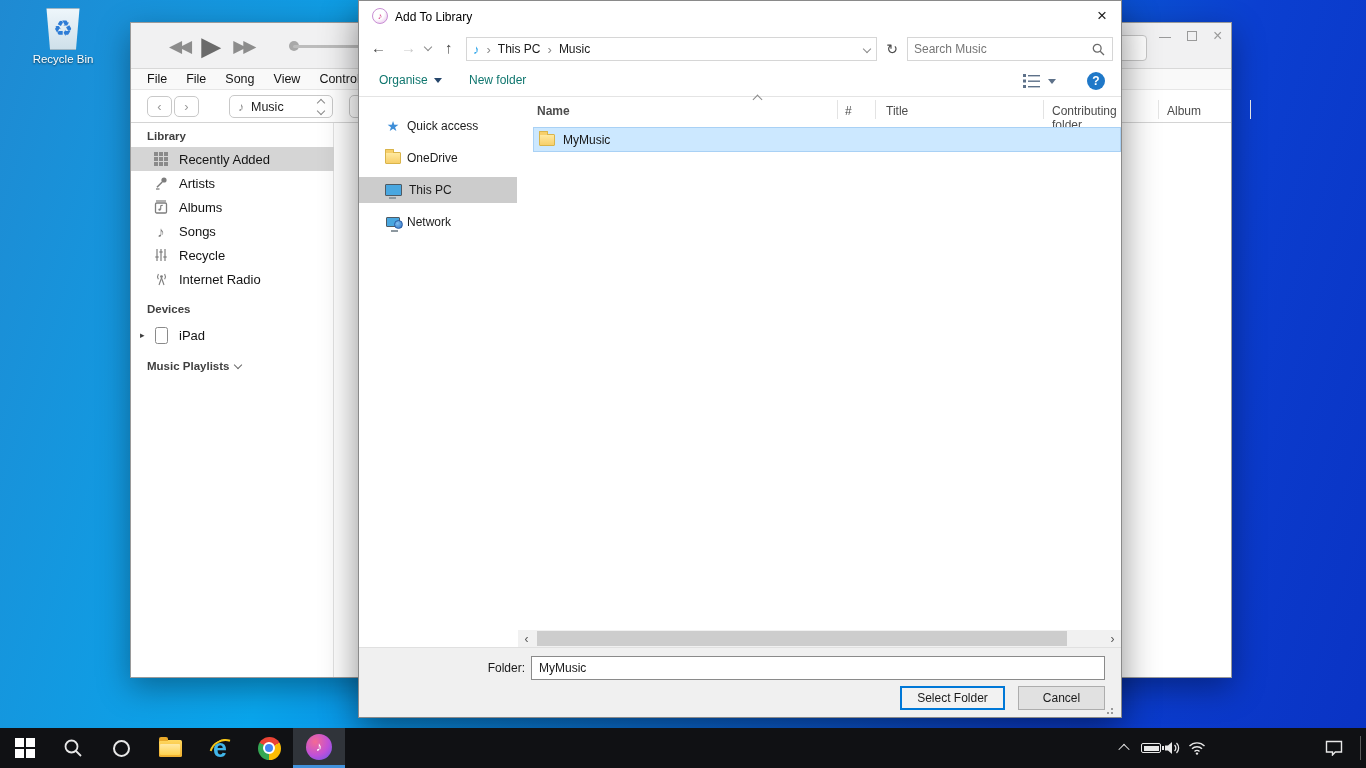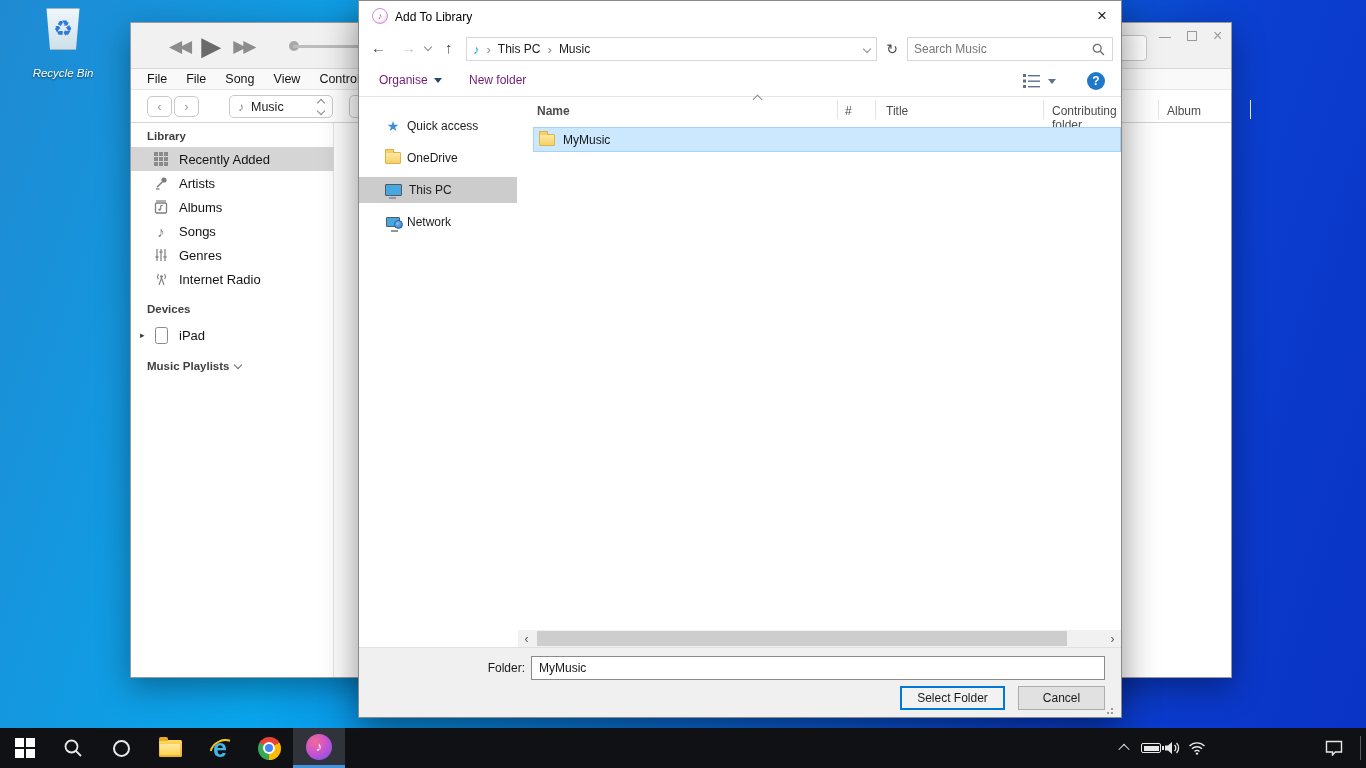--- a/index.html
+++ b/index.html
@@ -64,21 +64,21 @@
   .addr-field { left:107px; top:6px; width:411px; height:24px; border:1px solid #d6d6d6; background:#fff;
     display:flex; align-items:center; padding:0 6px; gap:7px; font-size:12px; }
   .crumb-sep { color:#8c8c8c; font-size:13px; }
   .refresh-btn { left:522px; top:6px; width:22px; height:24px; display:flex; align-items:center; justify-content:center;
     color:#4a4a4a; font-size:14px; }
   .search-field { left:548px; top:6px; width:206px; height:24px; border:1px solid #d6d6d6; background:#fff; }
   .search-field input { position:absolute; left:6px; top:1px; width:170px; height:20px; border:none; outline:none;
     font-family:"Liberation Sans",sans-serif; font-size:12px; color:#1a1a1a; }
   .search-field input::placeholder { color:#767676; opacity:1; }
   .cmd-bar { left:0; top:64px; width:762px; height:32px; background:#fff; border-bottom:1px solid #e4e4e4; }
-  .navy { color:#701a75; }
+  .navy { color:#0f766e; }
   .tri-down { width:0; height:0; border-left:4px solid transparent; border-right:4px solid transparent; border-top:5px solid #26466b; }
   .help-circle { width:18px; height:18px; border-radius:50%; background:#1f78c8; color:#fff; font-weight:bold;
     font-size:12px; display:flex; align-items:center; justify-content:center; }
   .dlg-nav { left:0; top:96px; width:158px; height:532px; background:#fff; }
   .dnav-row { left:0; width:158px; height:26px; display:flex; align-items:center; }
   .dnav-ic { width:18px; margin-left:25px; display:flex; justify-content:center; }
   .dnav-lab { margin-left:5px; font-size:12px; color:#1c1c1c; }
   .pc-sel { background:#cccccc; }
   .folder16 { position:relative; width:16px; height:12px; background:linear-gradient(#ffe9a0,#f7cf6a);
     border:1px solid #d9b44a; border-radius:1px; }
@@ -141,21 +141,21 @@
 </style>
 </head>
 <body>
 
 <div id="screen">
 
   <div class="abs" style="left:28px;top:8px;width:70px;">
     <div class="bin-body" style="margin:0 auto;">
       <span class="bin-glyph">♻</span>
     </div>
-    <div class="icon-label" style="margin-top:17px;font-style:italic;">Recycle Bin</div>
+    <div class="icon-label" style="margin-top:3px;">Recycle Bin</div>
   </div>
 
   <div id="itunes" class="abs">
 
     <div class="abs it-toolbar">
       <div class="abs it-transport">
         <span class="t-btn">◀◀</span>
         <span class="t-btn t-play">▶</span>
         <span class="t-btn">▶▶</span>
       </div>
@@ -246,21 +246,21 @@
               <g stroke="#7d7d7d" stroke-width="1.2">
                 <line x1="3" y1="1" x2="3" y2="13"></line>
                 <line x1="7" y1="1" x2="7" y2="13"></line>
                 <line x1="11" y1="1" x2="11" y2="13"></line>
                 <line x1="1.3" y1="9" x2="4.7" y2="9"></line>
                 <line x1="5.3" y1="4" x2="8.7" y2="4"></line>
                 <line x1="9.3" y1="9" x2="12.7" y2="9"></line>
               </g>
             </svg>
         </span>
-        <span class="side-lab">Genres</span>
+        <span class="side-lab">Recycle</span>
       </div>
       <div class="abs side-row" style="top:144px;">
         <span class="side-ic">
           <svg width="15" height="14" viewBox="0 0 15 14">
               <circle cx="7.5" cy="4.6" r="1.4" fill="#7d7d7d"></circle>
               <g stroke="#7d7d7d" stroke-width="1.1" fill="none">
                 <path d="M4.4,2 a5,5 0 0 0 0,5.2"></path>
                 <path d="M10.6,2 a5,5 0 0 1 0,5.2"></path>
                 <line x1="7.5" y1="6" x2="5" y2="13"></line>
                 <line x1="7.5" y1="6" x2="10" y2="13"></line>

